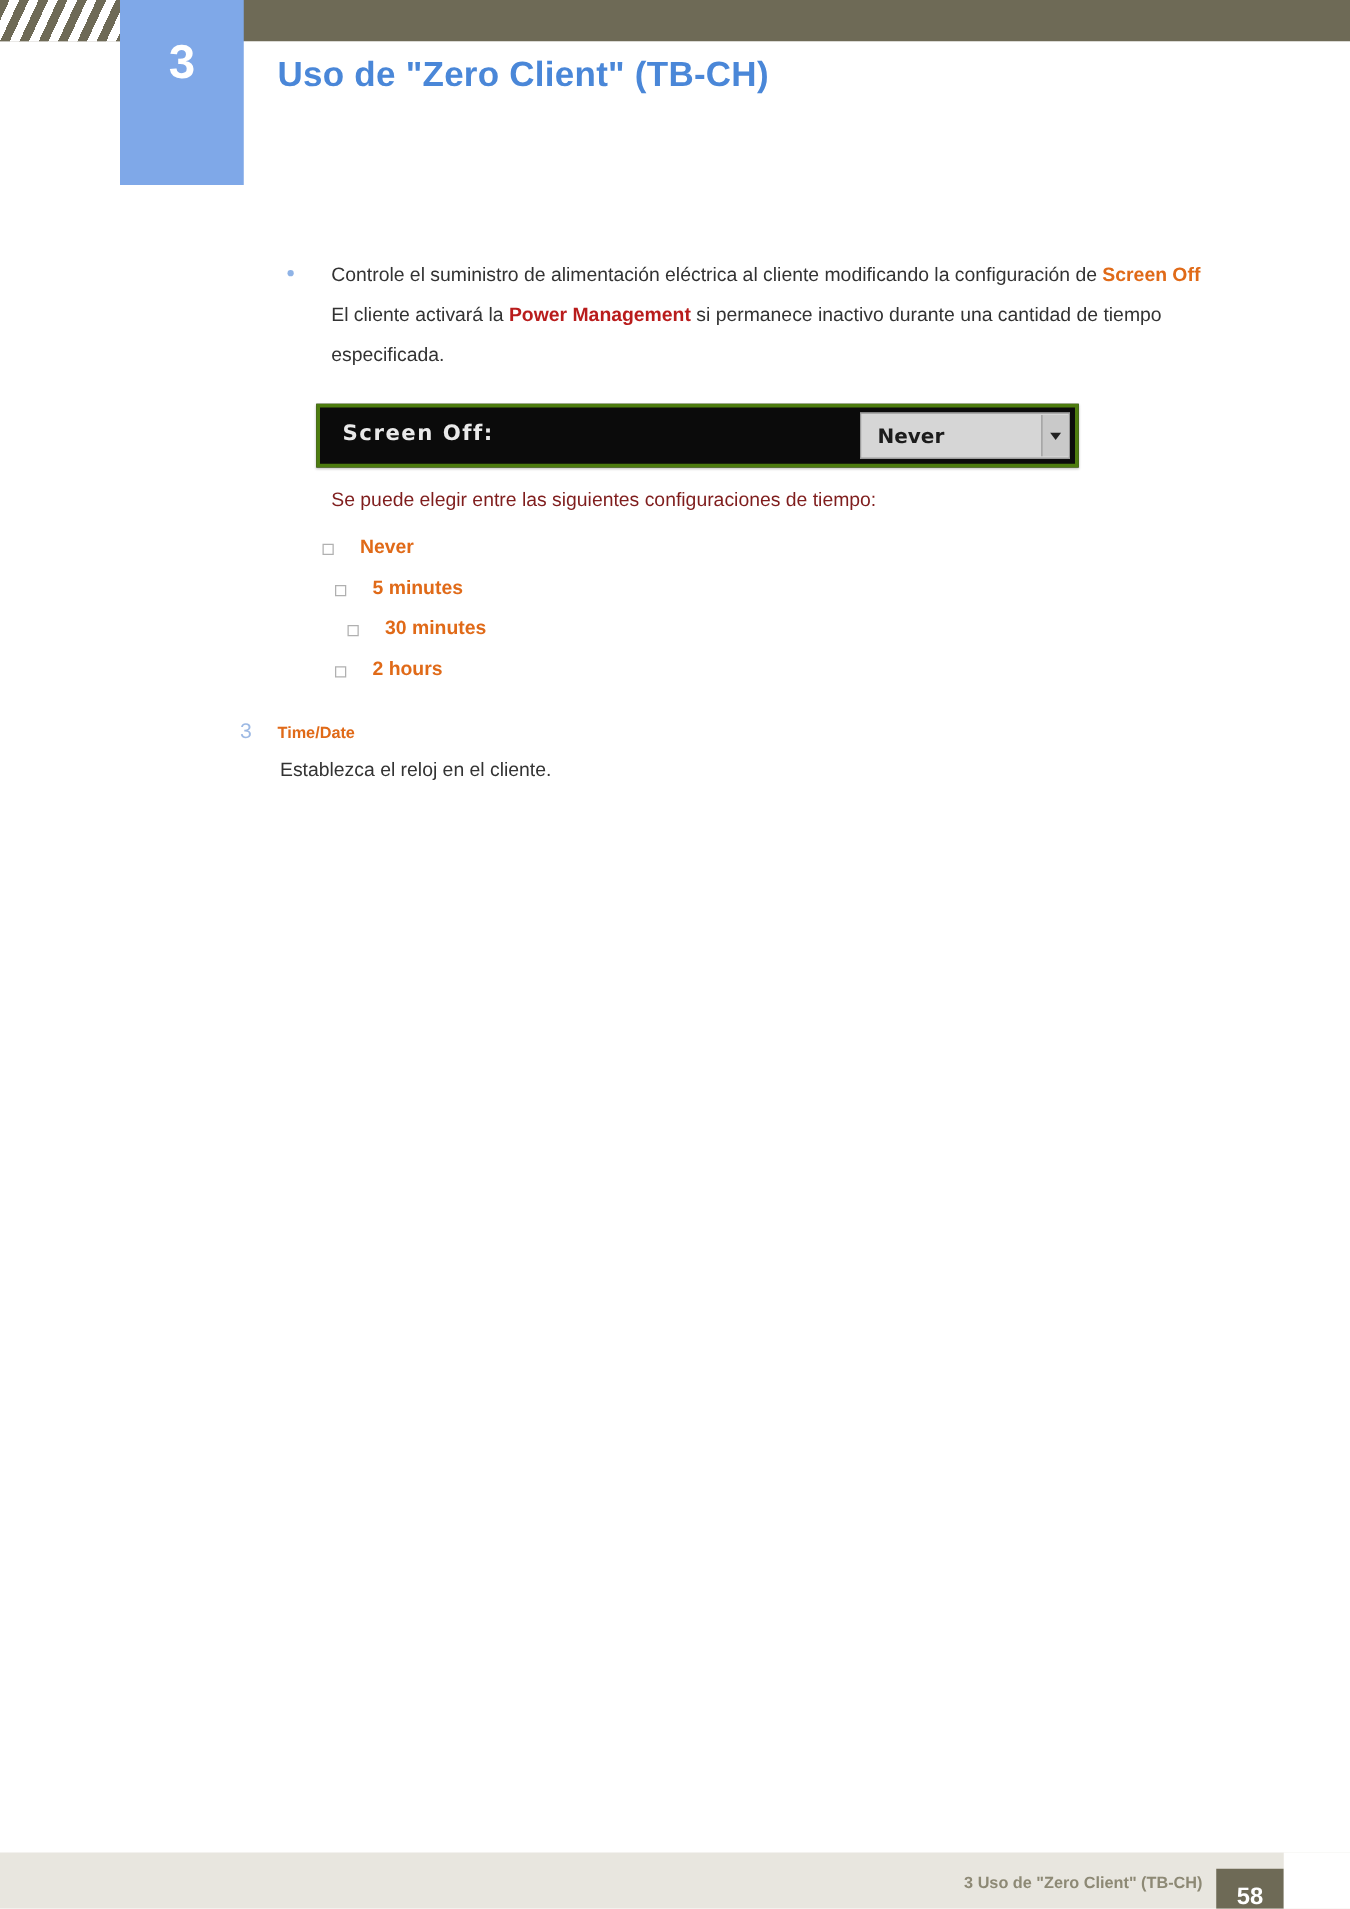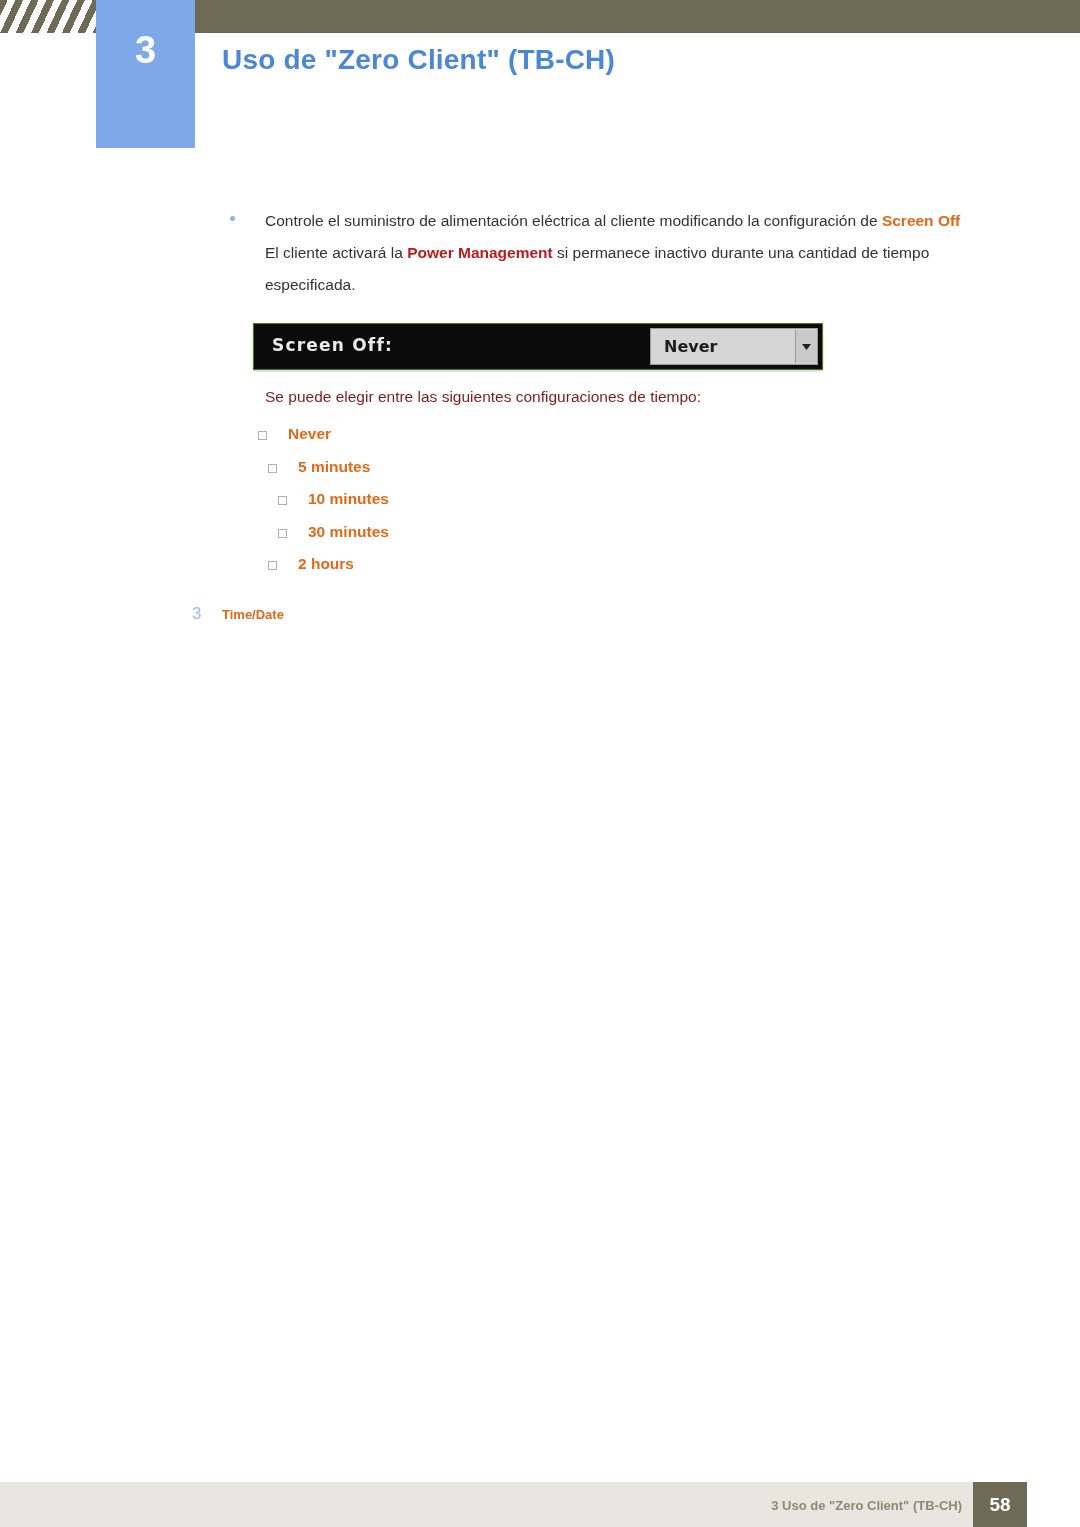--- a/index.html
+++ b/index.html
@@ -96,22 +96,23 @@
     font-weight: bold;
   }
 
   
   .osd-figure {
     position: relative;
     margin: 22px 0 0 253px;
     width: 568px;
     height: 45px;
     background: #0b0b0b;
-    border: 1px solid #4d7c0f;
+    border: 3px solid #4d7c0f;
     box-shadow: 0 1px 2px rgba(0,0,0,0.25);
+    padding-left: 36px;
   }
   .osd-label {
     position: absolute;
     left: 18px;
     top: 11px;
     color: #e9e9e9;
     font-family: "DejaVu Sans", sans-serif;
     font-size: 17px;
     font-weight: bold;
     letter-spacing: 1.2px;
@@ -211,21 +212,21 @@
     bottom: 14px;
     font-size: 13px;
     font-weight: bold;
     color: #8d8975;
   }
   .footer-page {
     position: absolute;
     right: 53px;
     bottom: 0;
     width: 54px;
-    height: 45px;
+    height: 32px;
     background: #6e6a56;
     color: #ffffff;
     font-size: 19px;
     font-weight: bold;
     text-align: center;
     line-height: 45px;
   }
   .footer-right-cap {
     position: absolute;
     right: 0;
@@ -268,35 +269,32 @@
     <li class="opt-item">
       <span class="opt-square" style="left:258px;"></span>
       <span style="margin-left:288px;">Never</span>
     </li>
     <li class="opt-item">
       <span class="opt-square" style="left:268px;"></span>
       <span style="margin-left:298px;margin-top:20px;">5 minutes</span>
     </li>
     <li class="opt-item">
       <span class="opt-square" style="left:278px;"></span>
-      <span style="margin-left:308px;">10 minutes</span>
-    </li>
-    <li class="opt-item">
-      <span class="opt-square" style="left:278px;"></span>
       <span style="margin-left:308px;">30 minutes</span>
     </li>
     <li class="opt-item">
       <span class="opt-square" style="left:268px;"></span>
       <span style="margin-left:298px;">2 hours</span>
     </li>
   </ul>
 
   <div class="sub-section">
     <span class="sub-num">3</span>
     <span class="sub-title">Time/Date</span>
   </div>
+  <div class="sub-body">Establezca el reloj en el cliente.</div>
 
 </div>
 
 <div class="footer-band"></div>
 <div class="footer-text">3 Uso de "Zero Client" (TB-CH)</div>
 <div class="footer-page">58</div>
 <div class="footer-right-cap"></div>
 
 </body></html>

